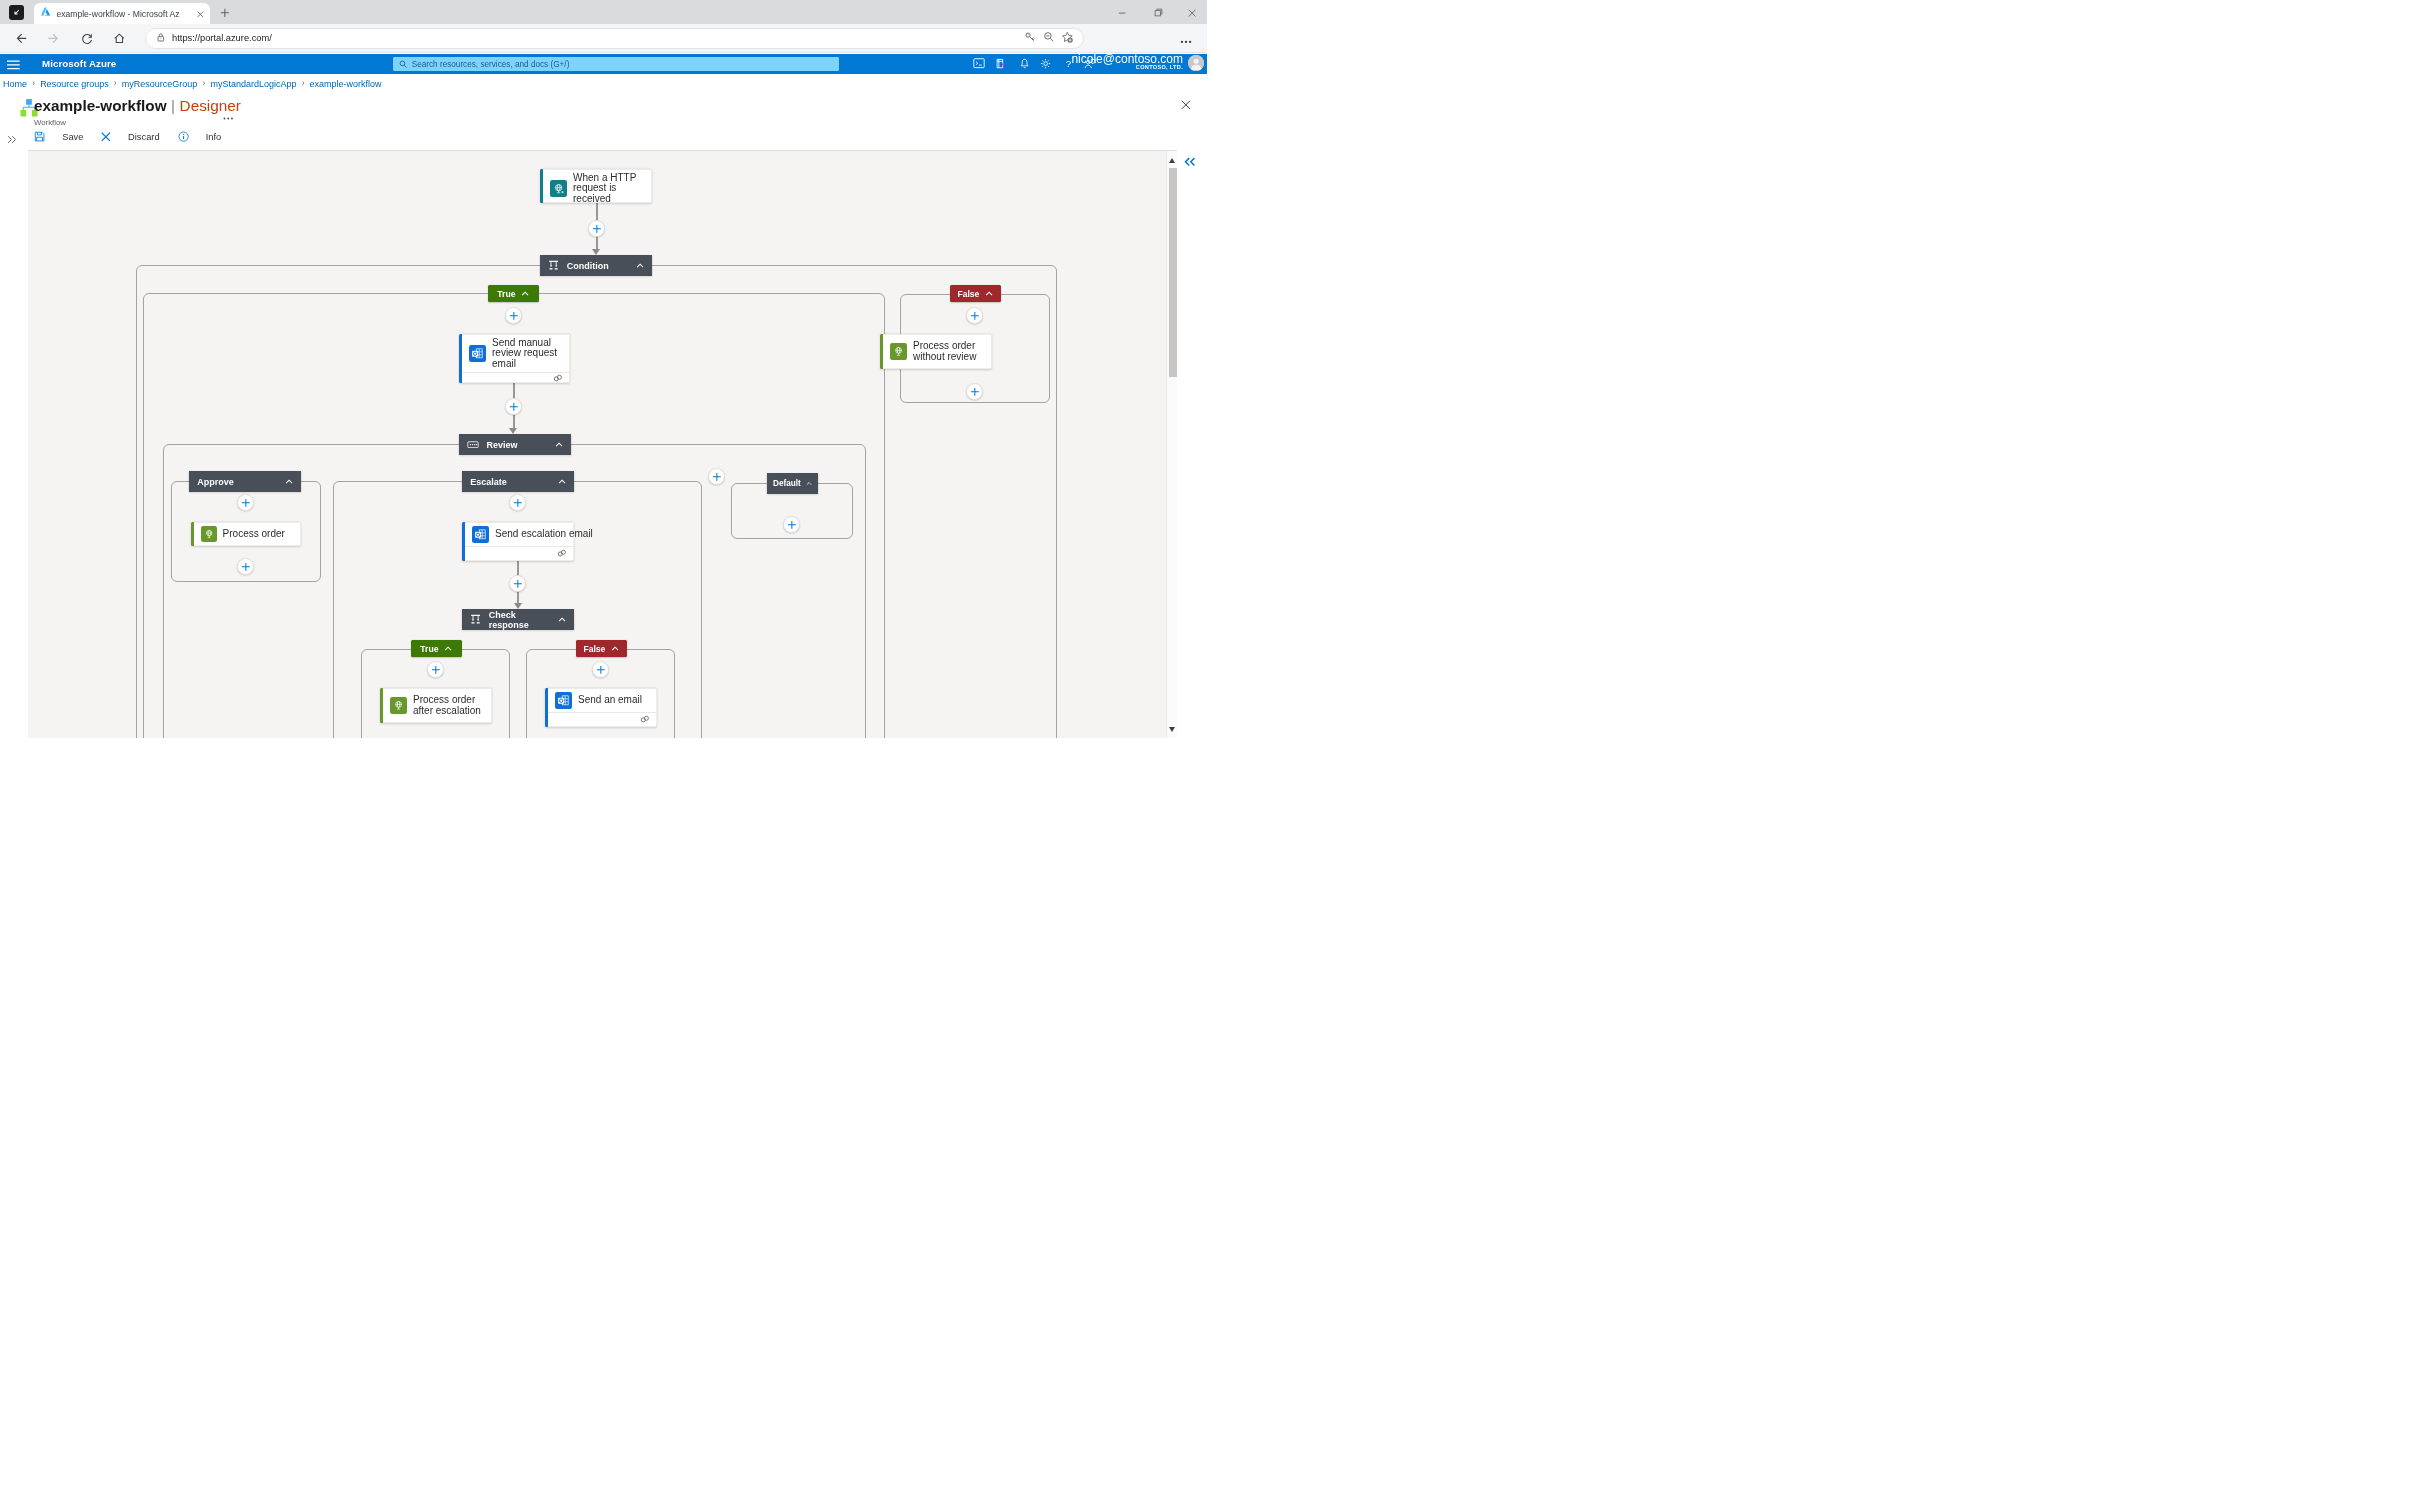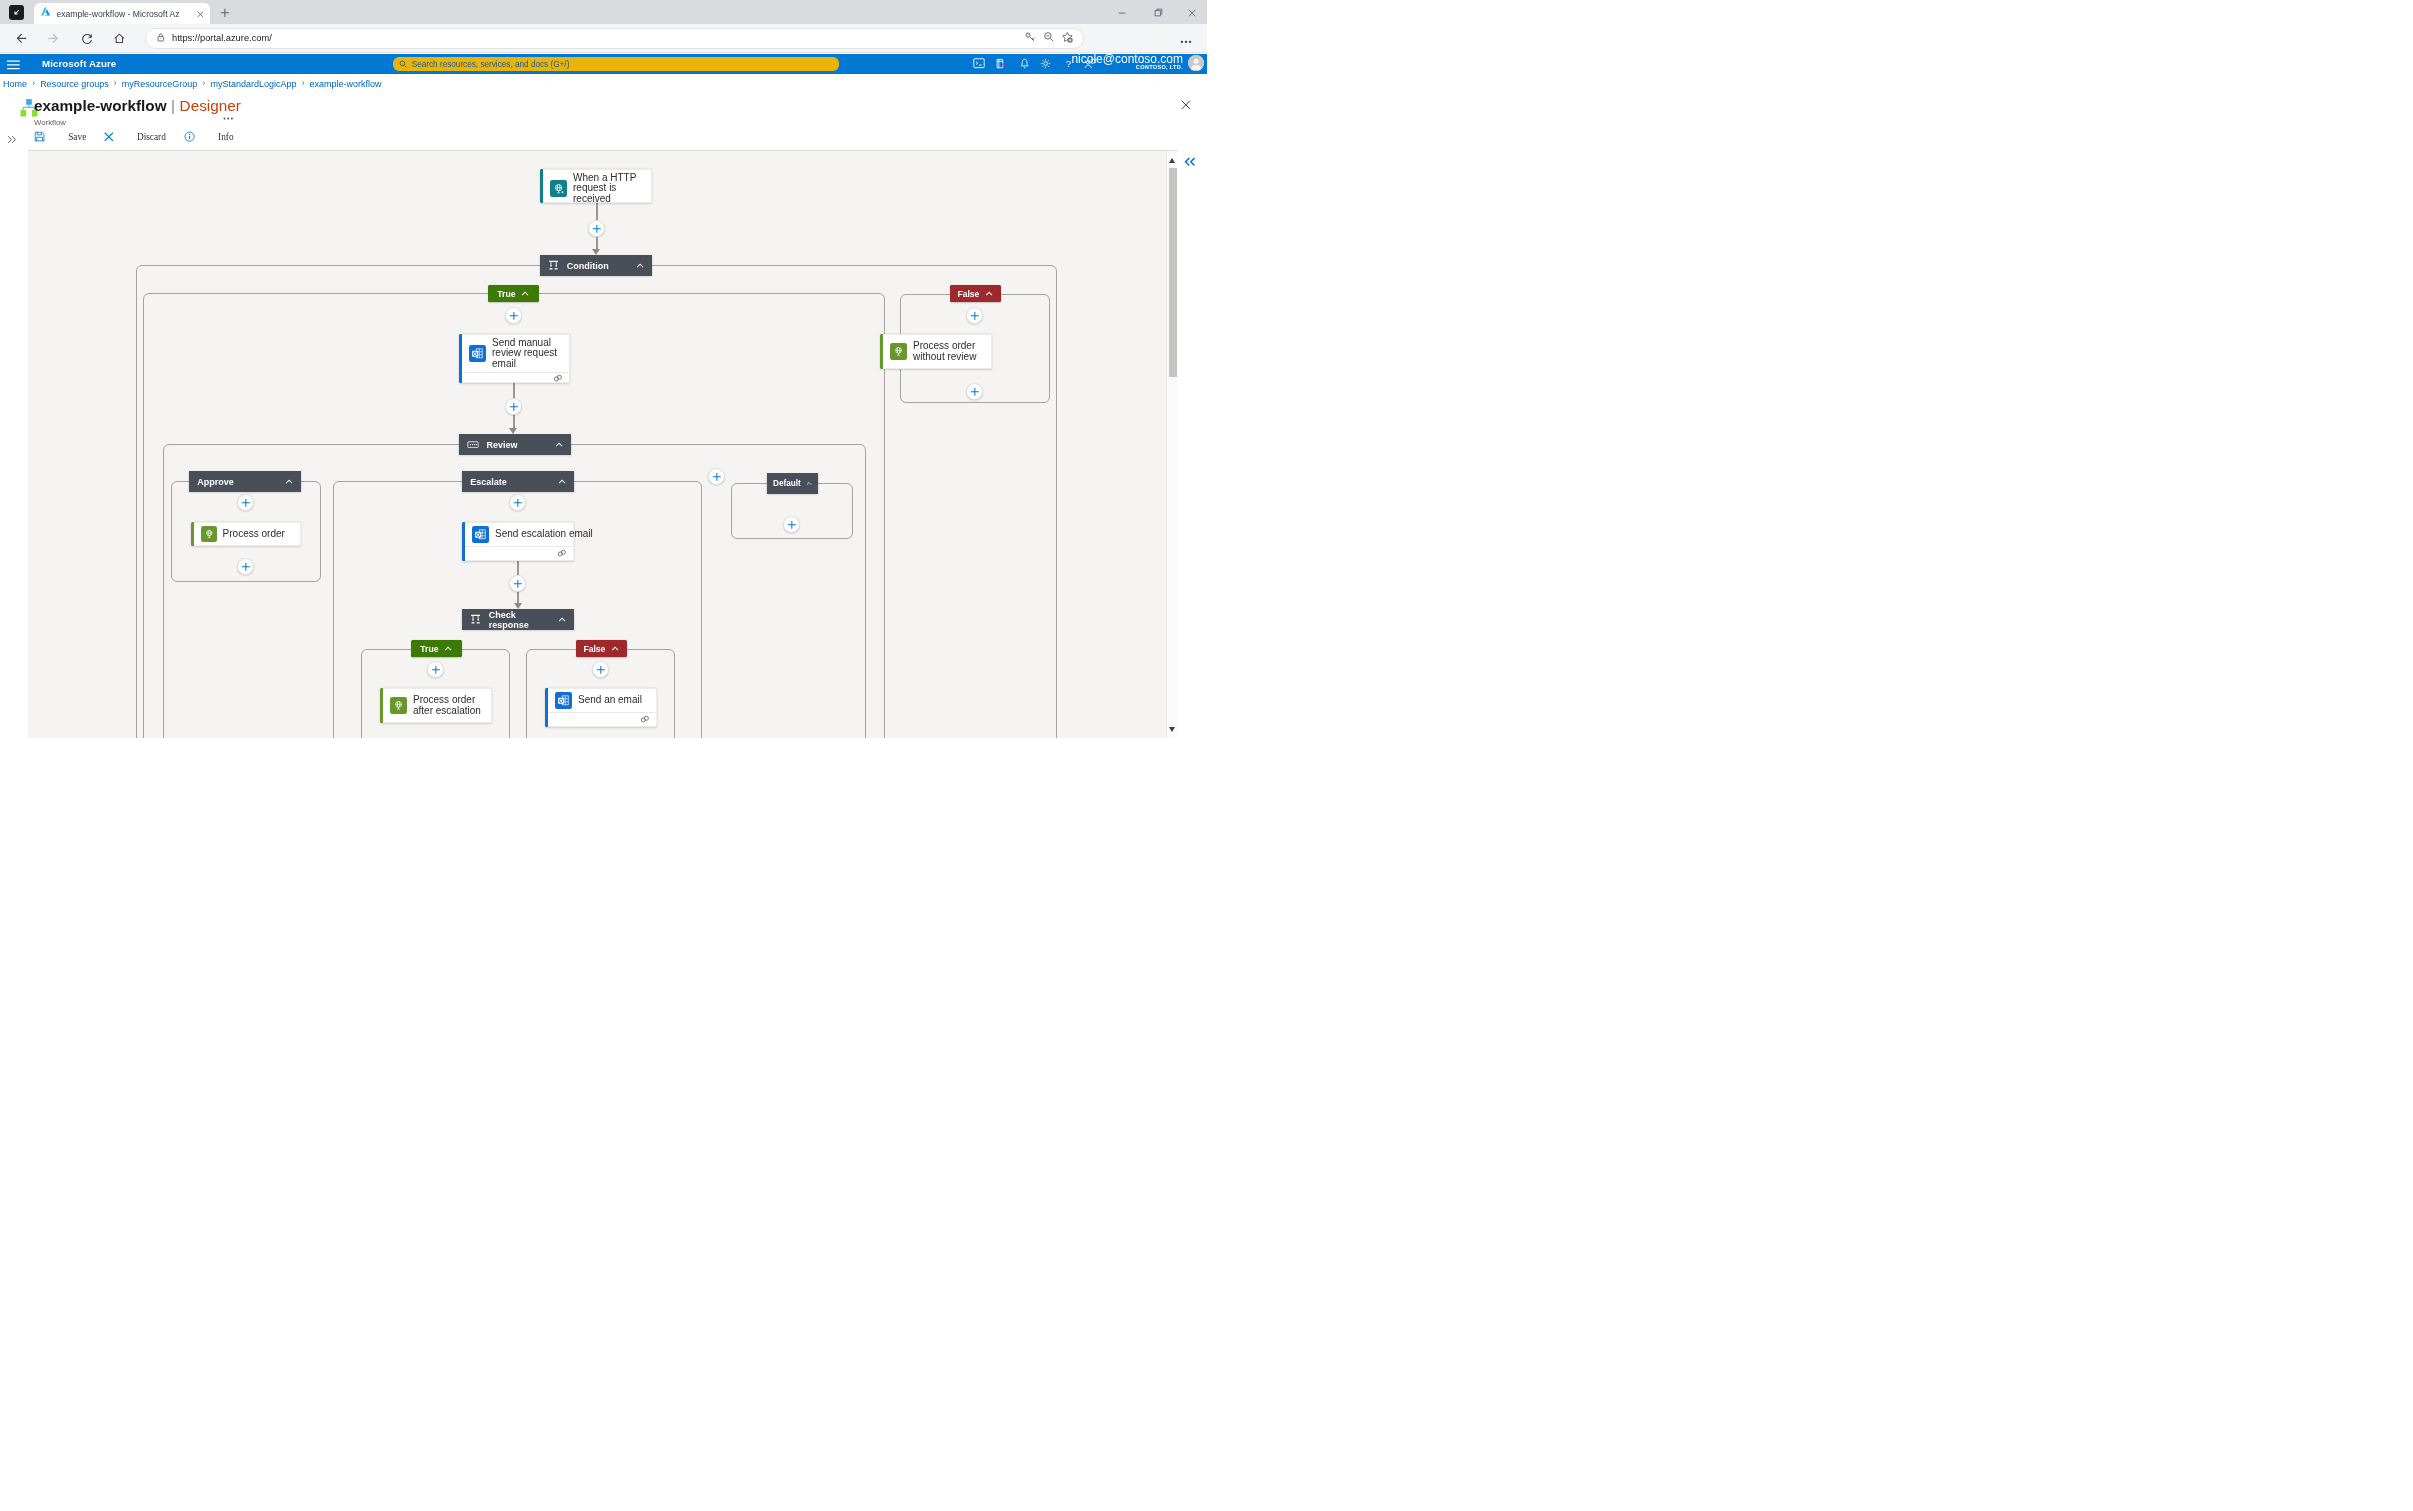--- a/index.html
+++ b/index.html
@@ -24,21 +24,21 @@
   .nav-btn { top:29px; width:19.4px; height:19.4px; display:flex; align-items:center; justify-content:center; }
   #address-bar { left:145px; top:27.6px; width:939px; height:21.6px; background:#fff; border:0.7px solid #e3e3e3;
     border-radius:11.2px; display:flex; align-items:center; padding:0 9px 0 9.7px; gap:6.7px; }
   #url-text { font-size:9.3px; color:#202124; flex:1; }
   #browser-menu { left:1180px; top:33px; }
 
   
   #azure-bar { left:0; top:54px; width:1207px; height:20px; background:#0078d4; }
   #hamburger { left:7.4px; top:59px; }
   #azure-brand { left:42px; top:58px; color:#fff; font-size:9.7px; font-weight:bold; letter-spacing:0.1px; }
-  #global-search { left:393px; top:57px; width:446px; height:14px; background:#eab308; border-radius:6px;
+  #global-search { left:393px; top:57px; width:446px; height:14px; background:#7dd3fc; border-radius:1px;
     display:flex; align-items:center; padding:0 6px; gap:4.5px; }
   #global-search span { font-size:8.2px; color:#1d5c94; }
   .azicon { top:57px; width:12.7px; height:12.7px; display:flex; align-items:center; justify-content:center; }
   #account { right:24px; top:55px; text-align:right; color:#fff; }
   #account .em { font-size:12px; line-height:9px; display:block; }
   #account .org { font-size:5.6px; font-weight:bold; letter-spacing:0.3px; display:block; }
   #avatar { right:3px; top:55px; width:16.4px; height:16.4px; border-radius:50%; background:#e8e8e8;
     display:flex; align-items:center; justify-content:center; overflow:hidden; }
 
   
@@ -47,21 +47,21 @@
   #breadcrumb .sep { color:#605e5c; font-size:8.2px; }
   #wf-icon { left:18.6px; top:98px; }
   #page-title { left:34px; top:97px; font-size:15.3px; color:#1a1a1a; white-space:nowrap; }
   #page-title .t { font-weight:bold; }
   #page-title .s { color:#8a8886; font-weight:300; padding:0 4.5px; }
   #page-title .v { font-weight:400; color:#c2410c; }
   #page-subtitle { left:34px; top:118px; font-size:7.8px; color:#605e5c; }
   #title-more { left:223px; top:109px; }
   #page-close { left:1181px; top:99px; }
   #cb-expand { left:7.4px; top:133px; }
-  .cb-btn { display:flex; align-items:center; gap:23px; font-size:9.3px; color:#323130; cursor:pointer;font-family:Liberation Serif, serif; }
+  .cb-btn { display:flex; align-items:center; gap:17px; font-size:9.3px; color:#323130; cursor:pointer; }
   #cb-group { left:34px; top:131px; display:flex; gap:18px; }
 
   
   #canvas { left:28px; top:150px; width:1149px; height:588px; background:#f5f4f2;
     border-top:0.7px solid #dfddda; overflow:hidden; }
   .container-box { position:absolute; border:1.1px solid #a5a3a1; border-radius:6px; }
   .dark-header { position:absolute; height:21px; background:#484f58; color:#fff; display:flex; align-items:center;
     padding:0 8.2px; gap:7.4px; font-size:9px; font-weight:bold; box-shadow:0 0.7px 2.2px rgba(0,0,0,.22); cursor:pointer; }
   .dark-header .lbl { flex:1; }
   .badge { position:absolute; height:17px; width:51px; border-radius:1.5px; color:#fff; font-size:8.6px; font-weight:bold;

